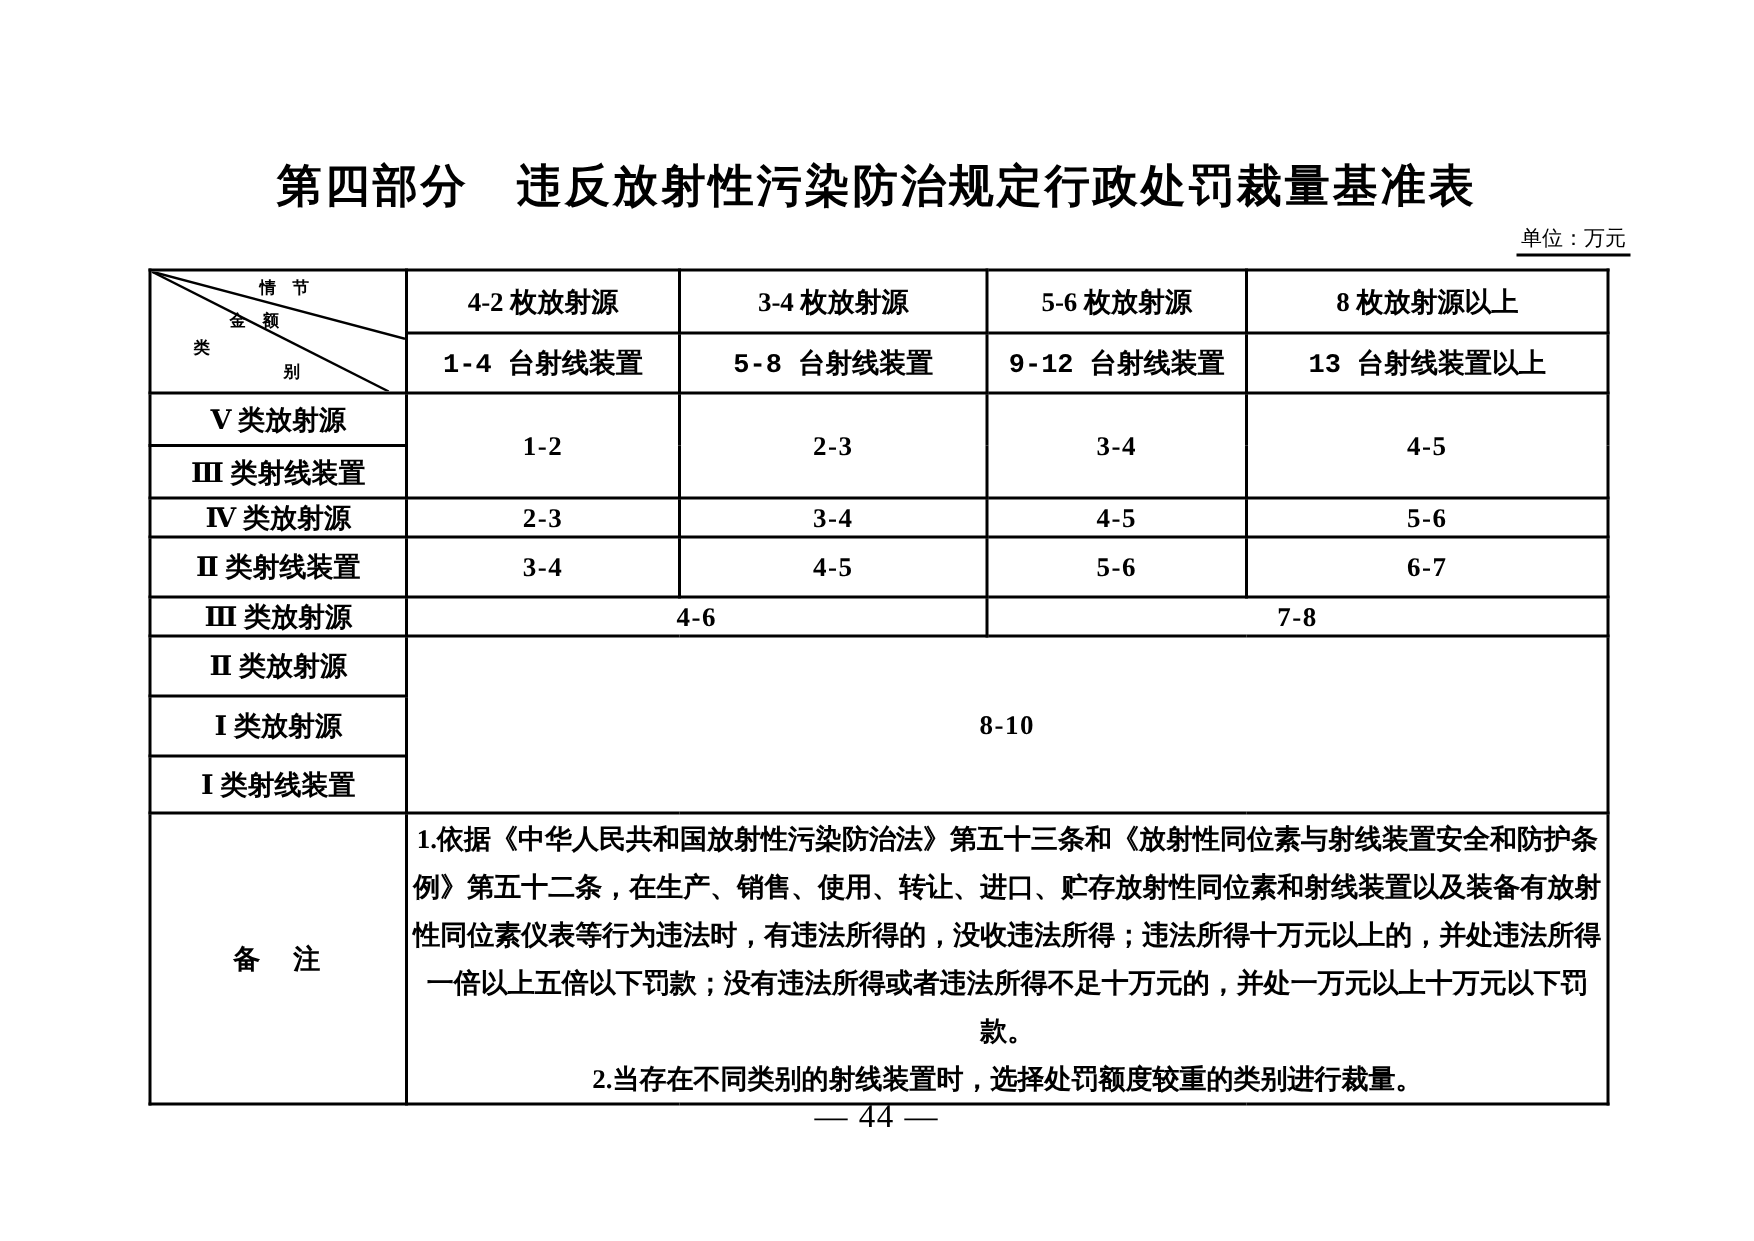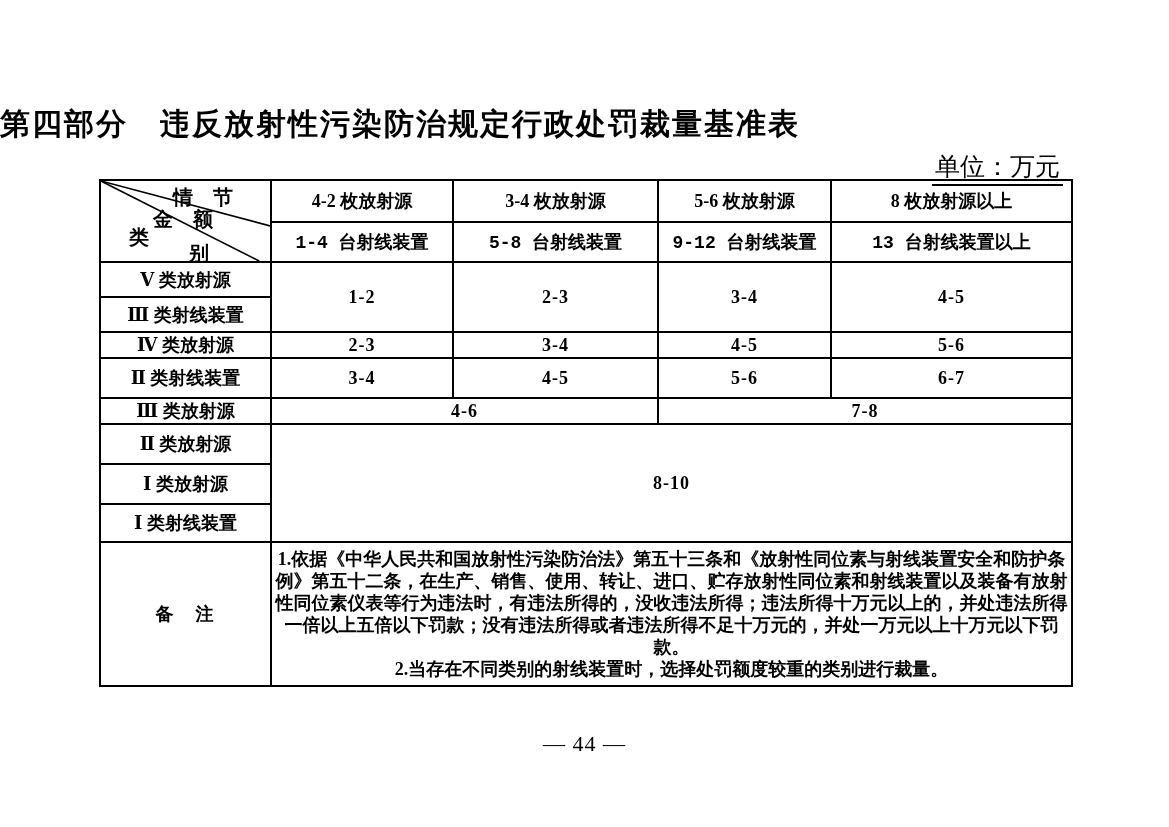--- a/index.html
+++ b/index.html
@@ -11,30 +11,30 @@
   }
   .page {
     position: relative;
     width: 1169px; height: 827px;
     background: #fff;
     overflow: hidden;
   }
   .title {
     position: absolute;
     top: 104px; left: 0; width: 100%;
-    text-align: left;
+    text-align: center;
     font-size: 30px;
     font-weight: bold;
     letter-spacing: 2px;
     white-space: nowrap;
   }
   .unit {
     position: absolute;
-    top: 150px; right: 106px;
-    font-size: 25px;
+    top: 150px; right: 82px;
+    font-size: 14px;
     padding: 0 3px 1px 3px;
     border-bottom: 2px solid #000;
     white-space: nowrap;
   }
   table.penalty {
     position: absolute;
     left: 99px; top: 179px;
     width: 972px;
     border-collapse: collapse;
     table-layout: fixed;
@@ -62,35 +62,35 @@
     padding: 0;
   }
   td.corner svg {
     position: absolute;
     left: 0; top: 0;
     width: 100%; height: 100%;
     display: block;
   }
   td.corner .corner-txt {
     position: absolute;
-    font-size: 20px;
+    font-size: 11px;
     font-weight: bold;
     white-space: nowrap;
     line-height: 1;
   }
   .txt-qingjie { left: 72px; top: 6px; }
   .txt-jine    { left: 52px; top: 28px; }
   .txt-lei     { left: 28px; top: 46px; }
   .txt-bie     { left: 88px; top: 62px; }
   td.remarks-cell {
     text-align: left;
     vertical-align: top;
     font-weight: normal;
     font-size: 15px;
-    line-height: 22px;
+    line-height: 32px;
     padding: 7px 10px 5px 10px;
   }
   td.remark-label-cell { font-size: 19px; letter-spacing: 2px; }
   .page-num {
     position: absolute;
     top: 731px; left: 0; width: 100%;
     text-align: center;
     font-size: 22px;
     letter-spacing: 1px;
   }

